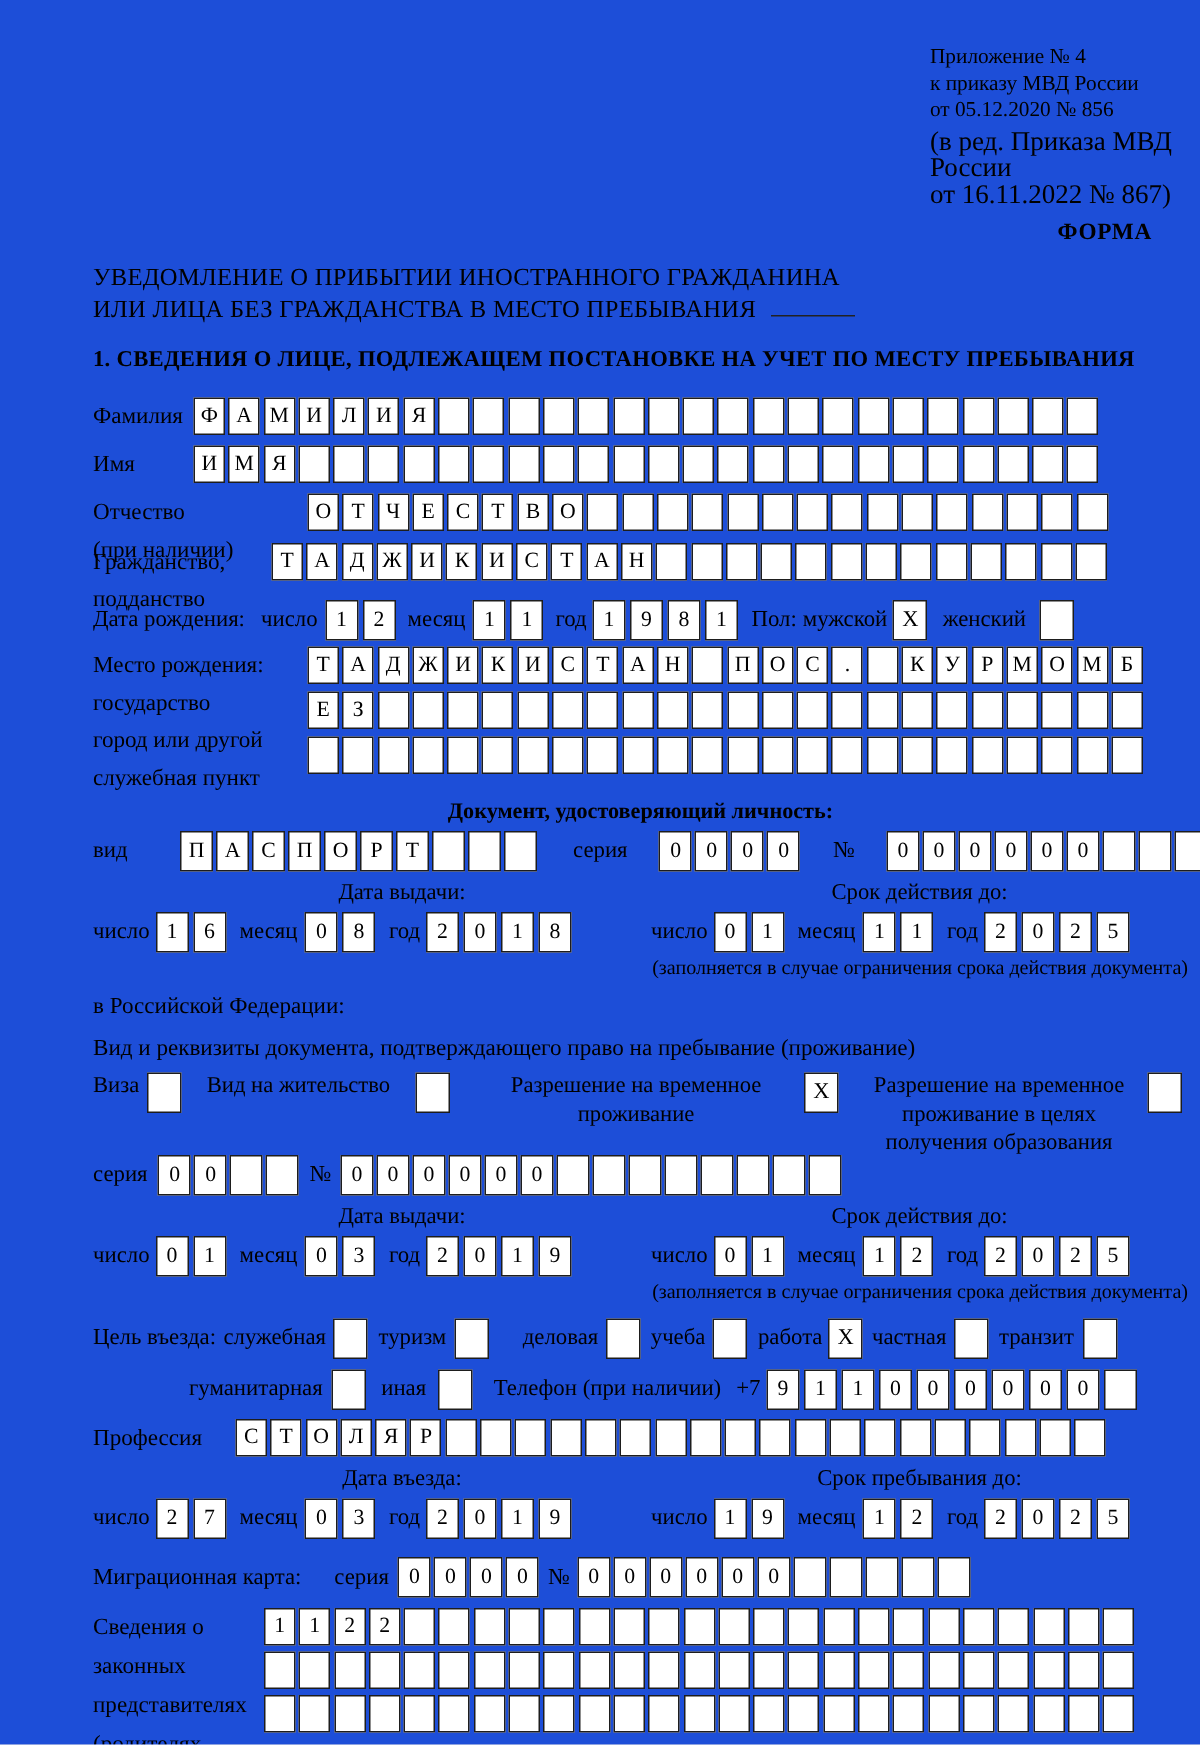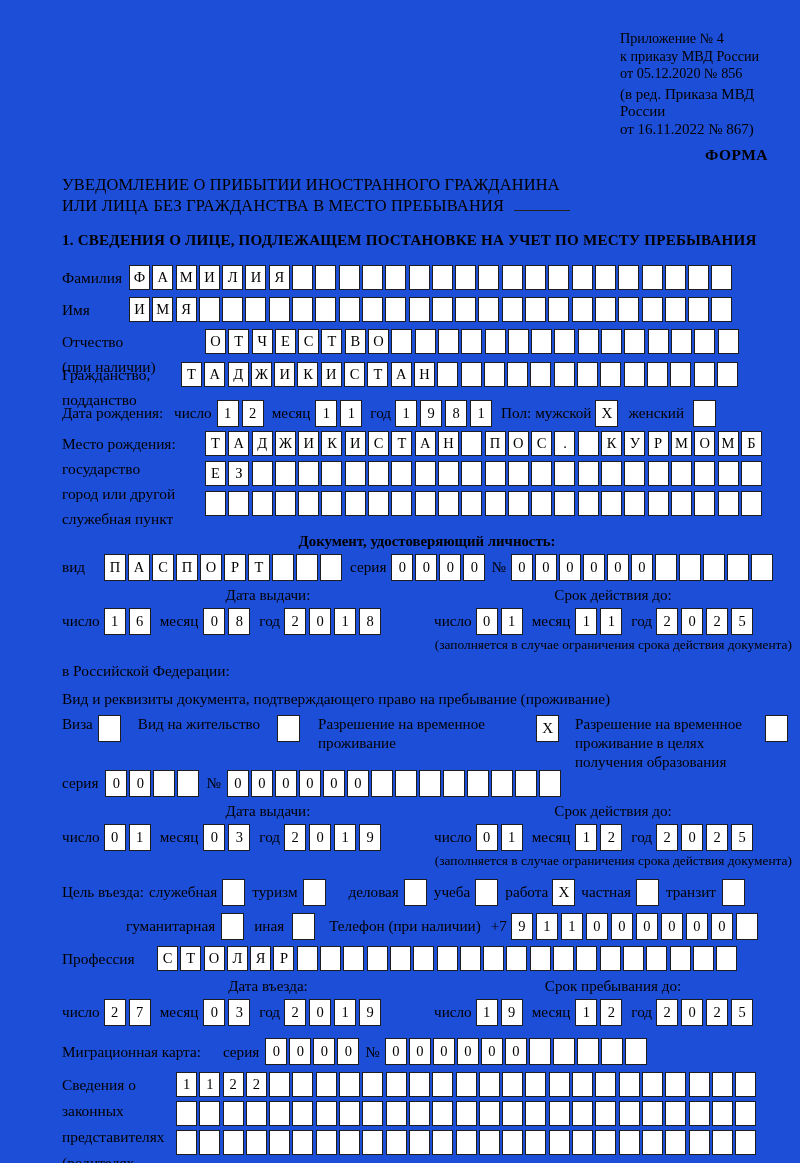--- a/index.html
+++ b/index.html
@@ -3,21 +3,21 @@
 <meta charset="utf-8">
 <style>
   html,body{margin:0;padding:0;background:#e8e8e8;}
   .page{
     width:800px;height:1163px;margin:0 auto;background:#1d4ed8;color:#000;
     font-family:"Liberation Serif","DejaVu Serif",serif;
     padding:30px 8px 0 62px;box-sizing:border-box;overflow:hidden;position:relative;
   }
   
   .hdr{margin-left:558px;font-size:14.2px;line-height:17.5px;}
-  .hdr .sm{font-size:15px;}
+  .hdr .sm{font-size:18px;}
   .hdr .gap{margin-top:3px;}
   .forma{text-align:right;font-weight:bold;font-size:15.5px;margin-top:8px;padding-right:24px;letter-spacing:.5px;}
   .title{text-align:left;font-weight:normal;font-size:16.4px;line-height:21px;margin-top:10px;letter-spacing:.2px;}
   .uline{display:inline-block;width:56px;border-bottom:1.8px solid #222;margin-left:10px;height:14px;}
   .sect{font-weight:bold;font-size:15.1px;margin-top:16px;letter-spacing:.2px;}
 
   .row{display:flex;align-items:flex-start;white-space:nowrap;}
   .lab{font-size:15.4px;line-height:26px;flex:none;}
   .hang{position:relative;flex:none;}
   .hang .l2{position:absolute;left:0;top:25px;white-space:nowrap;}
@@ -37,21 +37,21 @@
   .multilab{font-size:15.4px;line-height:25px;white-space:pre-line;flex:none;}
 
   .dpair{display:flex;margin-top:5px;}
   .dpl{width:372px;flex:none;}
   .dpr{flex:1;}
   .dph{text-align:center;font-size:15.1px;line-height:18px;}
   .dprow{display:flex;align-items:center;margin-top:3px;}
   .note{font-size:13.4px;text-align:right;line-height:16px;margin-top:2px;}
   .intro{font-size:15.4px;line-height:20px;}
   .oprow{display:flex;align-items:flex-start;height:32px;margin-top:6px;}
-  .ol{white-space:pre-line;text-align:left;font-size:15.1px;line-height:19px;flex:none;}
+  .ol{white-space:pre-line;text-align:center;font-size:15.1px;line-height:19px;flex:none;}
 </style>
 </head>
 <body>
 
 <div class="page">
 
   <div class="hdr">
     <div>Приложение № 4</div>
     <div>к приказу МВД России</div>
     <div>от 05.12.2020 № 856</div>
@@ -305,21 +305,21 @@
           <span class="cell"></span>
           <span class="cell"></span>
           <span class="cell"></span>
           <span class="cell"></span>
         </span>
     </span>
   </div>
 
   <div style="text-align:center;font-weight:bold;font-size:14.8px;margin-top:2px;">Документ, удостоверяющий личность:</div>
 
-  <div class="row" style="margin-top:3px;align-items:center;">
+  <div class="row" style="margin-top:3px;align-items:center;gap:16px;">
     <span class="word" style="width:42px;">вид</span>
     <span class="cells w">
         <span class="cell">П</span>
         <span class="cell">А</span>
         <span class="cell">С</span>
         <span class="cell">П</span>
         <span class="cell">О</span>
         <span class="cell">Р</span>
         <span class="cell">Т</span>
         <span class="cell"></span>

